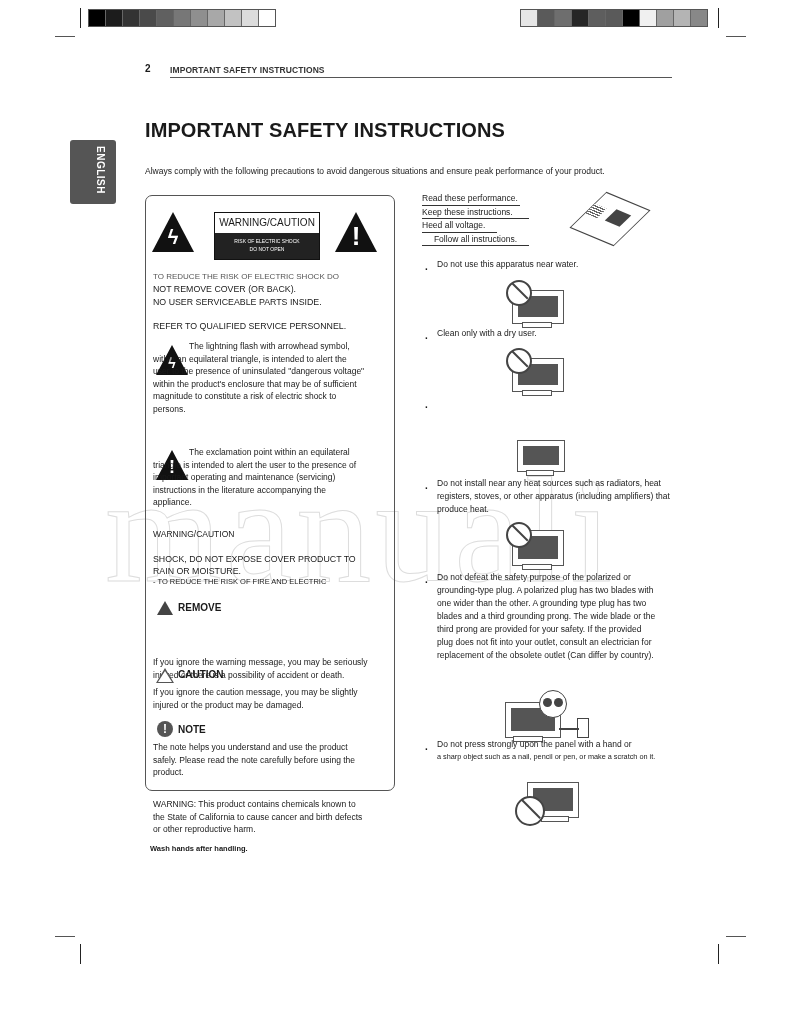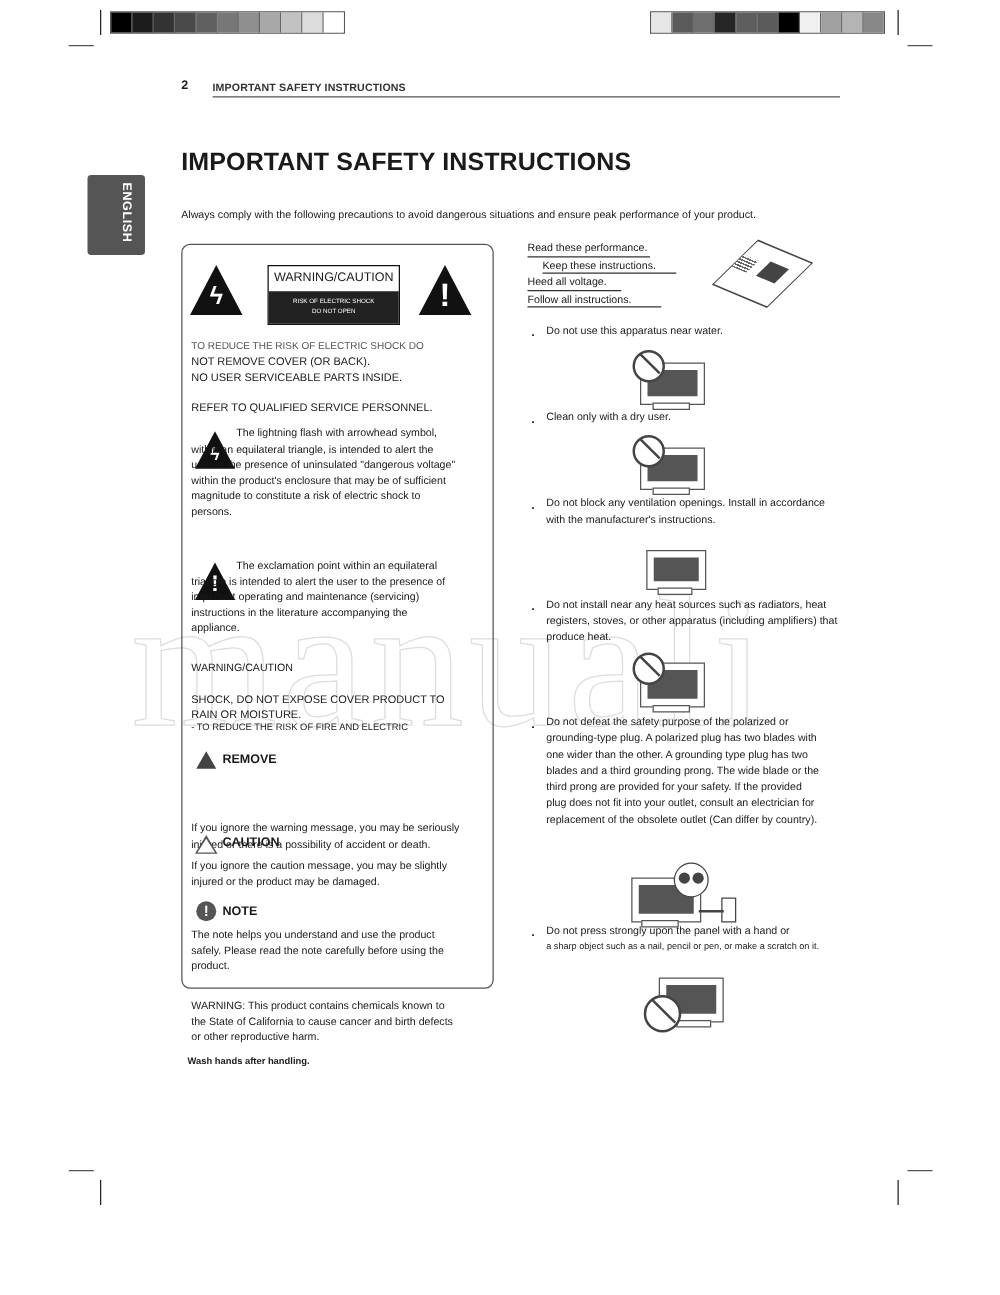--- a/index.html
+++ b/index.html
@@ -136,23 +136,23 @@
 
 <div class="abs" style="left:157px;top:721px;width:16px;height:16px;border-radius:50%;background:#555;color:#fff;font-weight:bold;font-size:12px;text-align:center;line-height:16px;">!</div>
 <div class="abs hdr-warn" style="left:178px;top:724px;">NOTE</div>
 <div class="abs txt" style="left:153px;top:741px;width:212px;">The note helps you understand and use the product safely. Please read the note carefully before using the product.</div>
 
 <div class="abs txt" style="left:153px;top:798px;width:212px;">WARNING: This product contains chemicals known to the State of California to cause cancer and birth defects or other reproductive harm.</div>
 <div class="abs" style="left:150px;top:844px;font-size:7.5px;font-weight:bold;">Wash hands after handling.</div>
 
 <div class="abs right-list">
   <div style="width:98px;">Read these performance.</div>
-  <div style="width:107px;margin-left:12px;">Keep these instructions.</div>
+  <div style="width:107px;">Keep these instructions.</div>
   <div style="width:75px;">Heed all voltage.</div>
-  <div style="width:107px;">Follow all instructions.</div>
+  <div style="width:107px;text-align:center;">Follow all instructions.</div>
 </div>
 
 <div class="abs" style="left:570px;top:196px;width:88px;height:50px;">
   <div style="position:absolute;left:10px;top:4px;width:58px;height:36px;border:1.5px solid #444;background:#fff;transform:skewX(-35deg) rotate(18deg);"></div>
   <div style="position:absolute;left:38px;top:16px;width:20px;height:12px;background:#444;transform:skewX(-35deg) rotate(18deg);"></div>
   <div style="position:absolute;left:18px;top:10px;width:16px;height:10px;background:repeating-linear-gradient(0deg,#666 0 1px,#fff 1px 2px);transform:skewX(-35deg) rotate(18deg);"></div>
 </div>
 
 <div class="abs bullet" style="left:437px;top:258px;width:230px;"><span class="dot">.</span><span>Do not use this apparatus near water.</span></div>
 <div class="tv" style="left:512px;top:280px;">
@@ -165,21 +165,21 @@
 
 <div class="abs bullet" style="left:437px;top:327px;width:230px;"><span class="dot">.</span><span>Clean only with a dry user.</span></div>
 <div class="tv" style="left:512px;top:348px;">
   <div class="scr" style="left:0;top:10px;width:50px;height:32px;">
       <i></i>
     </div>
   <div class="base" style="left:10px;top:42px;width:28px;"></div>
   <div class="circ" style="left:-6px;top:0;width:22px;height:22px;"></div>
 </div>
 
-<div class="abs bullet" style="left:437px;top:396px;width:230px;"><span class="dot">.</span><span>Do not block any ventilation openings. Install in accordance with the manufacturer's instructions.</span></div>
+<div class="abs bullet" style="left:437px;top:396px;width:230px;"><span class="dot">.</span></div>
 <div class="tv" style="left:512px;top:432px;">
   <div class="scr" style="left:5px;top:8px;width:46px;height:30px;">
       <i></i>
     </div>
   <div class="base" style="left:14px;top:38px;width:26px;"></div>
 </div>
 
 <div class="abs bullet" style="left:437px;top:477px;width:235px;"><span class="dot">.</span><span>Do not install near any heat sources such as radiators, heat registers, stoves, or other apparatus (including amplifiers) that produce heat.</span></div>
 <div class="tv" style="left:512px;top:522px;">
   <div class="scr" style="left:0;top:8px;width:50px;height:34px;">

